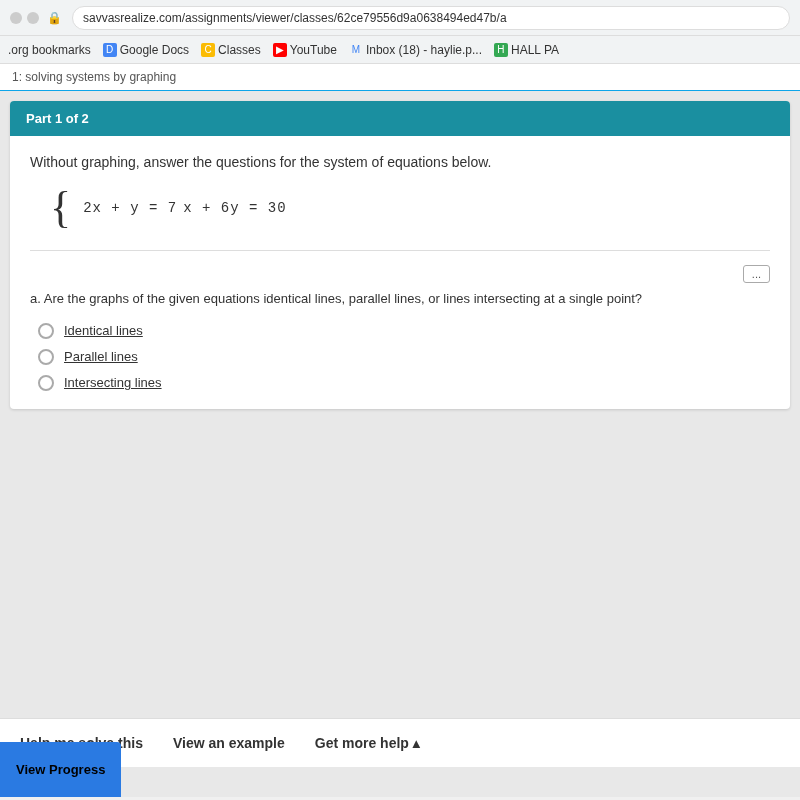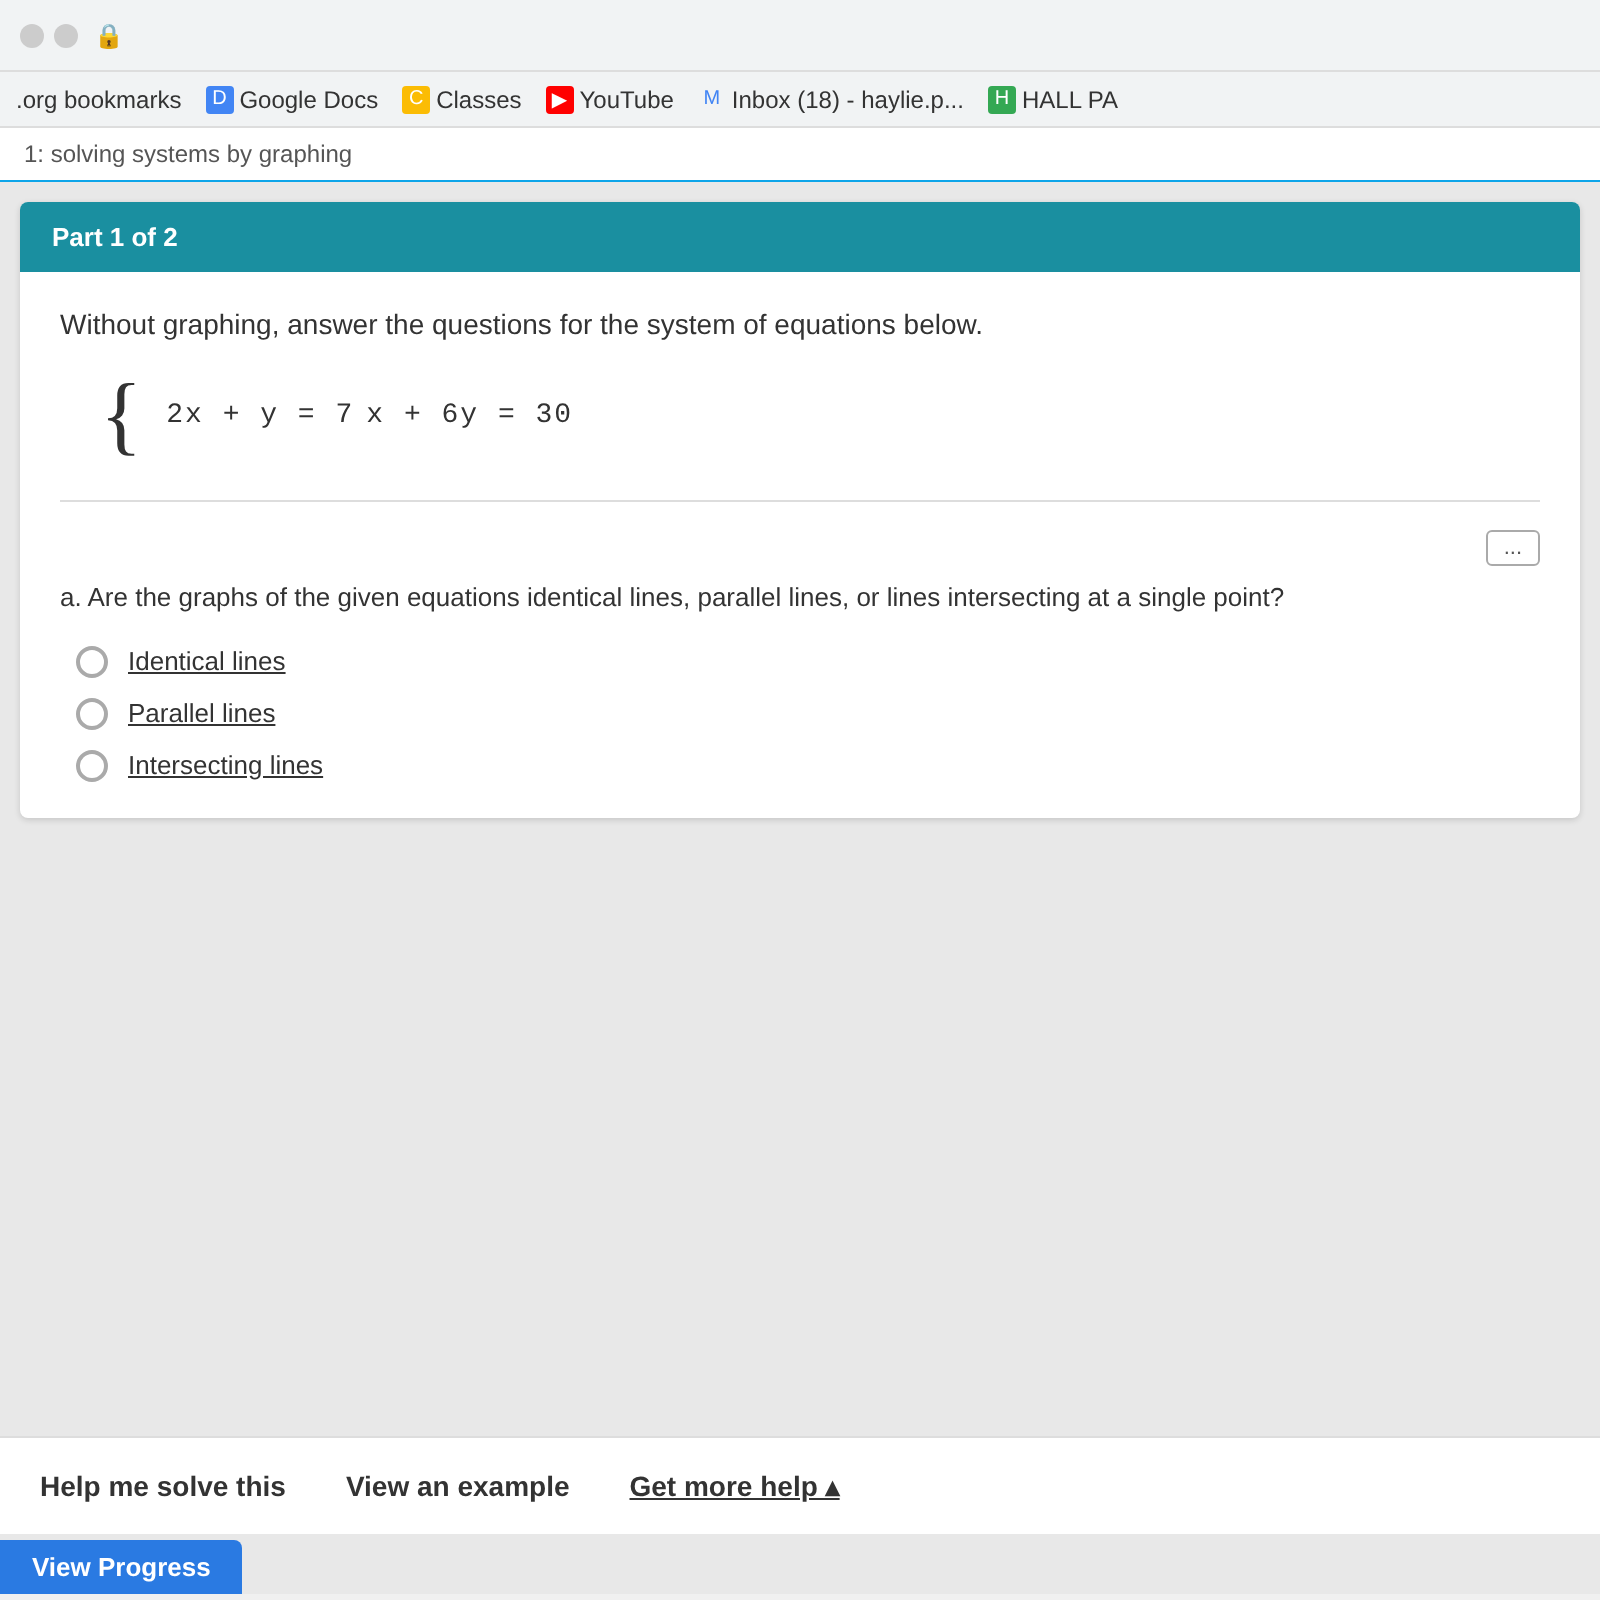--- a/index.html
+++ b/index.html
@@ -230,46 +230,48 @@
     }
 
     .get-more-help {
       font-size: 14px;
       font-weight: bold;
       color: #333;
       cursor: pointer;
       display: flex;
       align-items: center;
       gap: 3px;
-      text-decoration: underline;
     }
 
     
     .view-progress-btn {
       position: absolute;
       bottom: 0;
       left: 0;
       background: #2a7ae2;
-      color: #ffffff;
-      padding: 6px 16px;
+      color: #000000;
+      padding: 20px 16px;
       font-size: 13px;
       font-weight: bold;
       cursor: pointer;
       border-radius: 0 4px 0 0;
     }
   </style>
 </head>
 <body>
 
 <div class="browser-bar">
   <div class="browser-controls">
     <span class="browser-btn"></span>
     <span class="browser-btn"></span>
   </div>
   <span class="lock-icon">🔒</span>
+  <div class="url-bar">
+    <span>savvasrealize.com/assignments/viewer/classes/62ce79556d9a0638494ed47b/a</span>
+  </div>
 </div>
 
 <div class="bookmarks-bar">
   <span class="bookmark-item">
     <span>.org bookmarks</span>
   </span>
   <span class="bookmark-item">
     <span class="bookmark-icon bm-docs">D</span>
     <span>Google Docs</span>
   </span>

